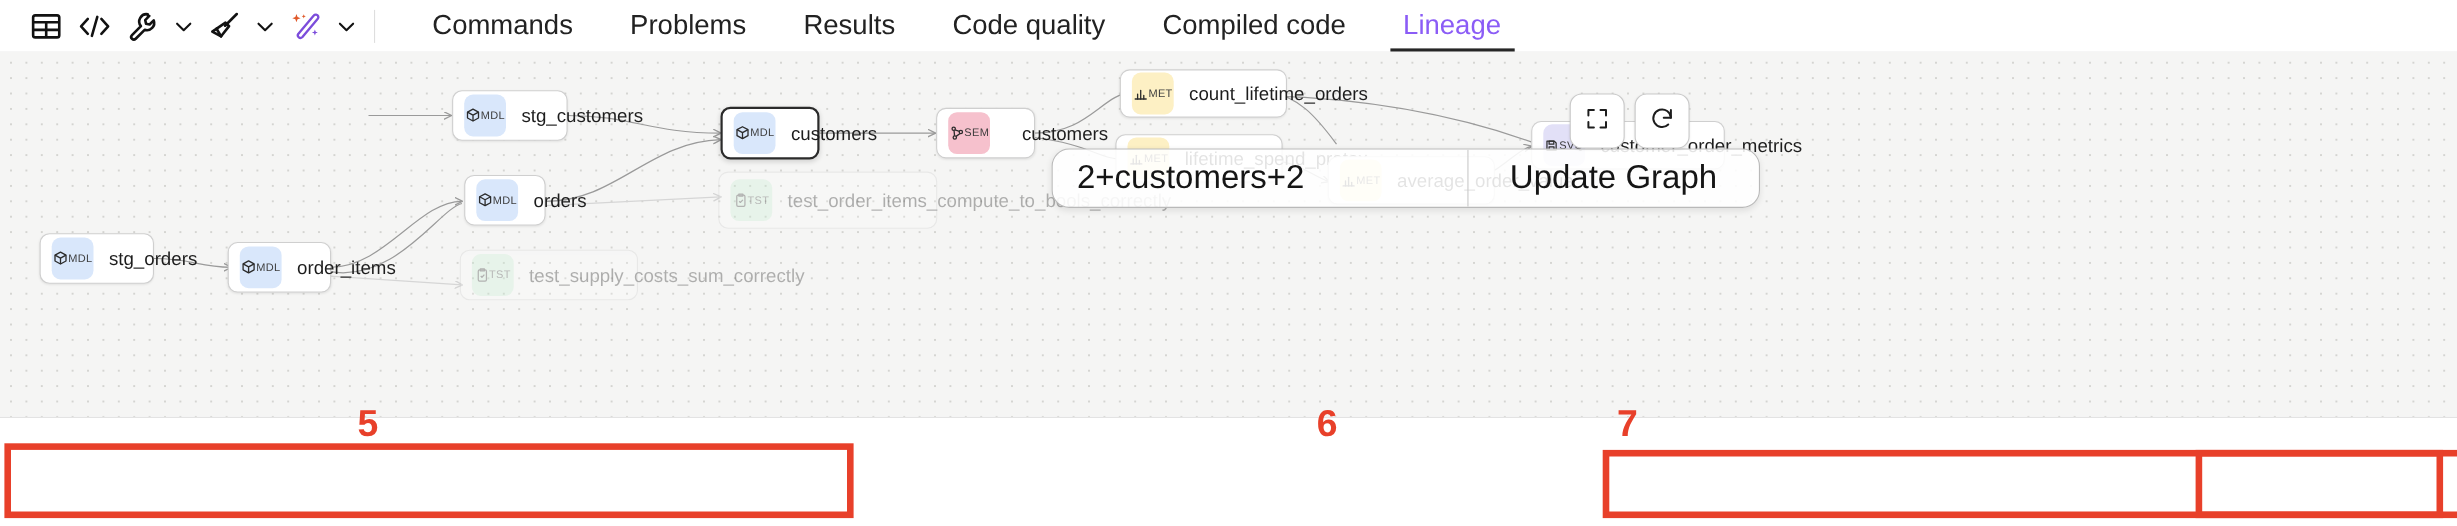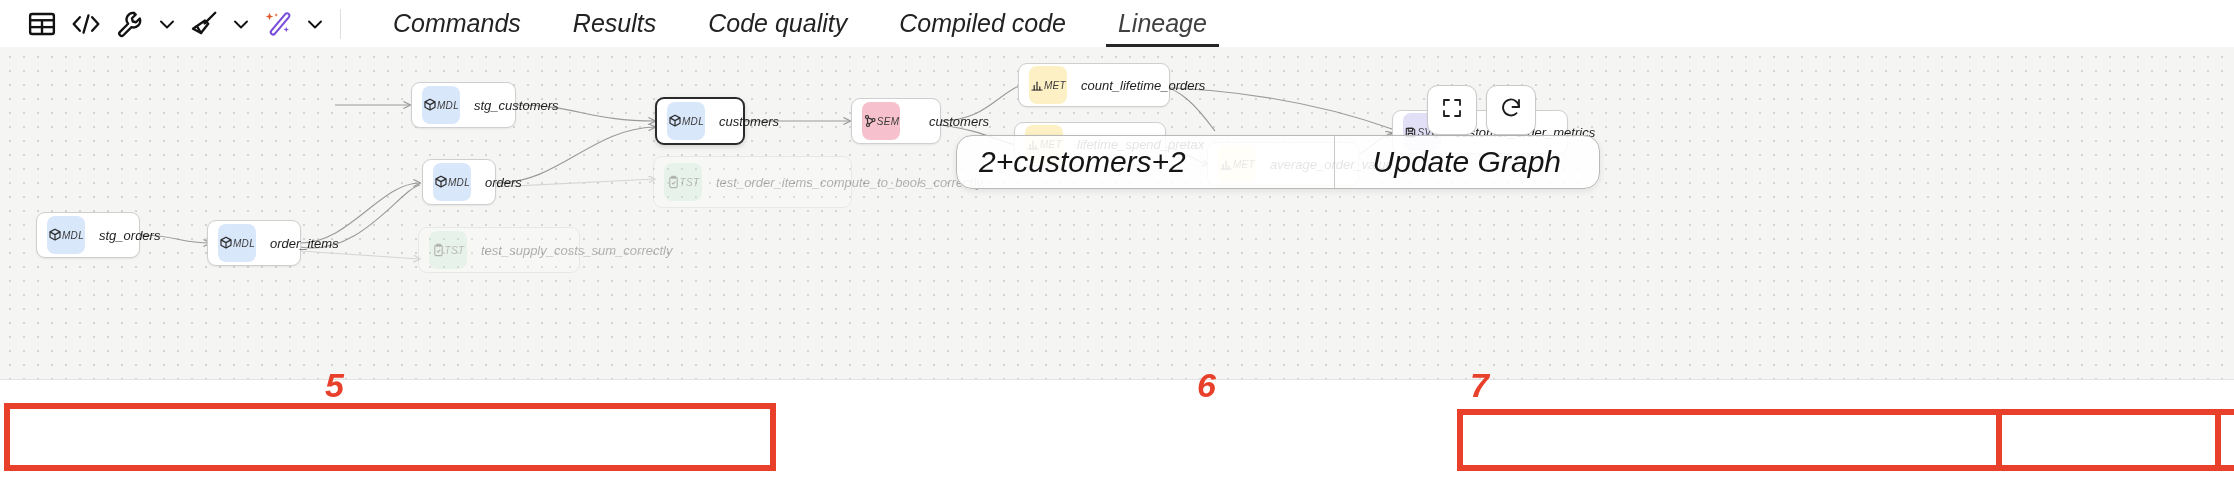--- a/index.html
+++ b/index.html
@@ -2,42 +2,42 @@
 <html><head>
 <meta charset="utf-8">
 <style>
   html,body{margin:0;padding:0;}
   body{
     width:2234px;height:478px;overflow:hidden;
     background:#ffffff;
     font-family:"Liberation Sans", sans-serif;
     -webkit-font-smoothing:antialiased;
   }
-  .app{position:relative;width:2234px;height:478px;font-style:italic;}
+  .app{position:relative;width:2234px;height:478px;}
 
   
   .topbar{
     position:absolute;left:0;top:0;width:2234px;height:47px;
     background:#ffffff;border-bottom:1px solid #e3e3e3;
     display:flex;align-items:center;
   }
   .tool-icons{display:flex;align-items:center;height:47px;padding-left:20px;gap:0px;}
   .ticon{
     display:flex;align-items:center;justify-content:center;
     height:40px;min-width:44px;cursor:pointer;color:#151515;
   }
   .chev{display:flex;align-items:center;justify-content:center;width:30px;height:40px;cursor:pointer;color:#151515;}
   .vdiv{width:1px;height:30px;background:#dedede;margin:0 14px 0 10px;}
 
   .tabs{display:flex;align-items:flex-end;height:47px;gap:0px;margin-left:12px;}
   .tab{
     position:relative;height:47px;display:flex;align-items:center;
     padding:0 26px;font-size:25px;color:#222222;cursor:pointer;white-space:nowrap;
   }
-  .tab.active{color:#404040;}
+  .tab.active{color:#8b5cf6;}
   .tab.active:after{
     content:"";position:absolute;left:14px;right:14px;bottom:0;height:3px;background:#262626;
   }
 
   
   .canvas{
     position:absolute;left:0;top:47px;width:2234px;height:332px;
     background-color:#f5f5f4;
     background-image:radial-gradient(#d4d4d1 1.1px, transparent 1.2px);
     background-size:14px 14px;background-position:3px 3px;
@@ -60,21 +60,21 @@
   }
   .badge .g{line-height:1;display:flex;align-items:center;justify-content:center;height:18px;}
   .badge .bl{font-size:10px;line-height:11px;letter-spacing:.3px;margin-top:1px;color:#3c3c3c;font-family:"Liberation Sans",sans-serif;}
   .b-src{background:#a7f3d9;}
   .b-mdl{background:#d9e7fb;}
   .b-sem{background:#f6c1cd;}
   .b-met{background:#fdf0c4;}
   .b-tst{background:#ccf0d6;}
   .b-svq{background:#e2e0f7;}
   .nlabel{font-size:14.5px;color:#1d1d1d;line-height:17px;}
-  .nlabel.sm{font-size:13px;}
+  .nlabel.sm{font-size:17px;}
 
   
   .gpanel{
     position:absolute;left:956px;top:88px;width:642px;height:52px;
     background:rgba(255,255,255,.88);border:1px solid #b9b9b9;border-radius:16px;
     display:flex;align-items:stretch;box-shadow:0 2px 6px rgba(0,0,0,.09);
     overflow:hidden;
   }
   .gpanel .ginput{
     flex:1;display:flex;align-items:center;padding:0 22px;
@@ -167,20 +167,23 @@
           <polyline points="4,7.5 10,13.5 16,7.5"></polyline>
         </svg>
       </div>
 
       <div class="vdiv"></div>
     </div>
 
     <div class="tabs">
       <div class="tab">
           <span>Commands</span>
+        </div>
+      <div class="tab">
+          <span>Problems</span>
         </div>
       <div class="tab">
           <span>Results</span>
         </div>
       <div class="tab">
           <span>Code quality</span>
         </div>
       <div class="tab">
           <span>Compiled code</span>
         </div>

